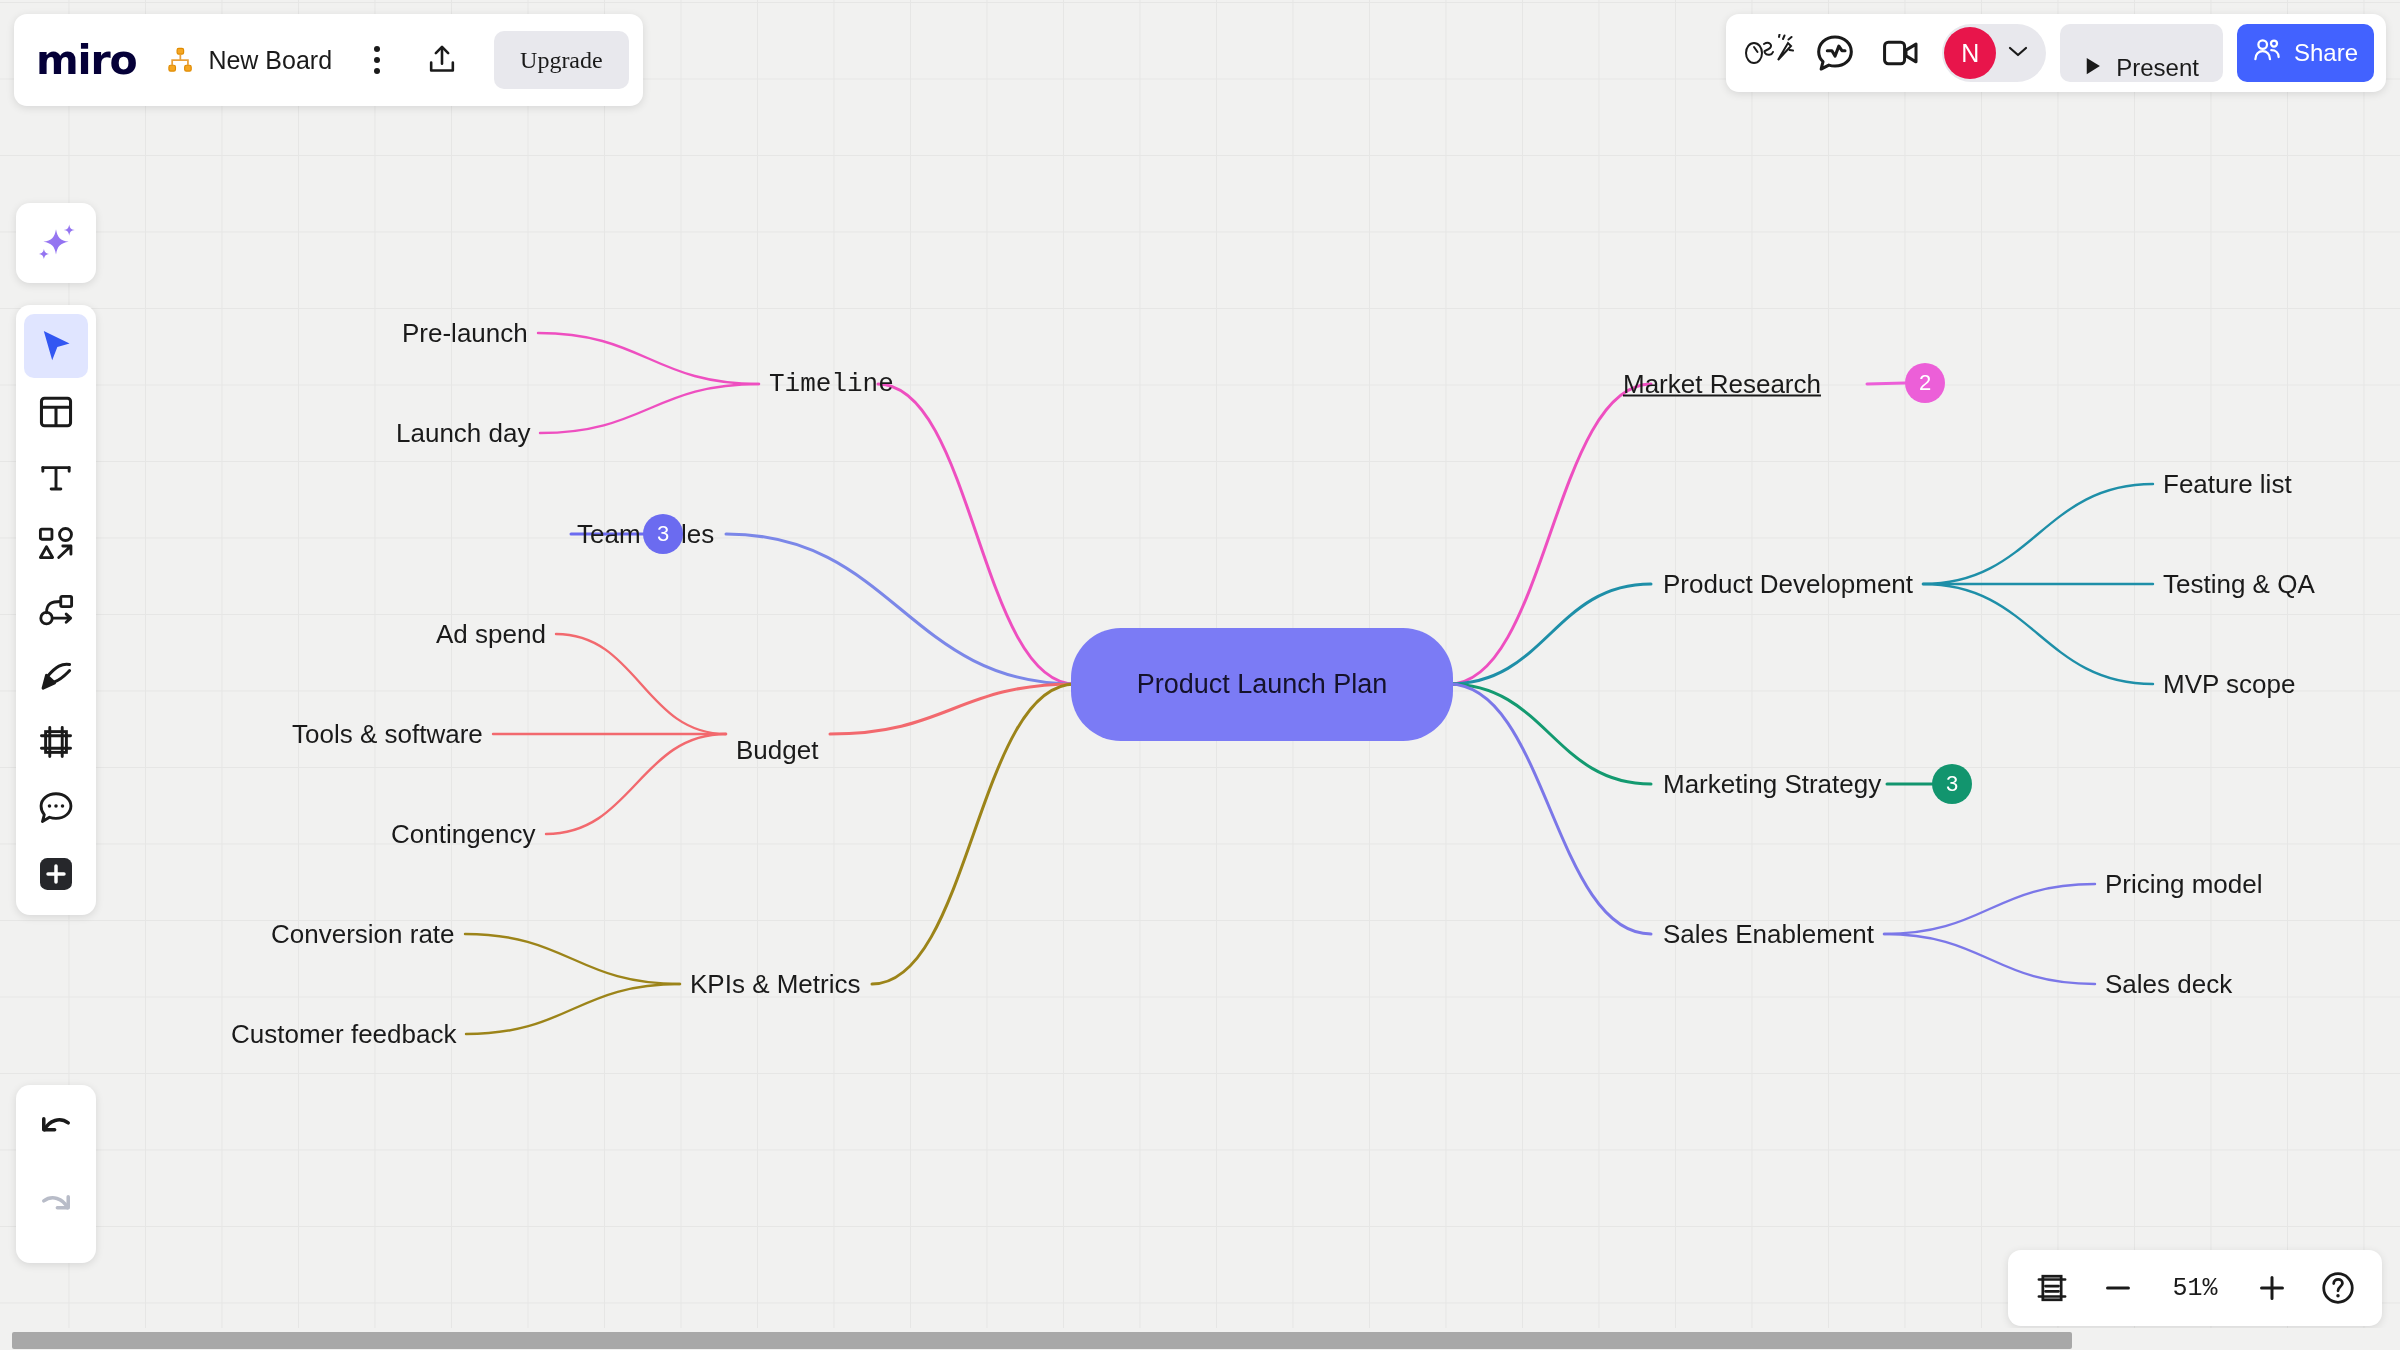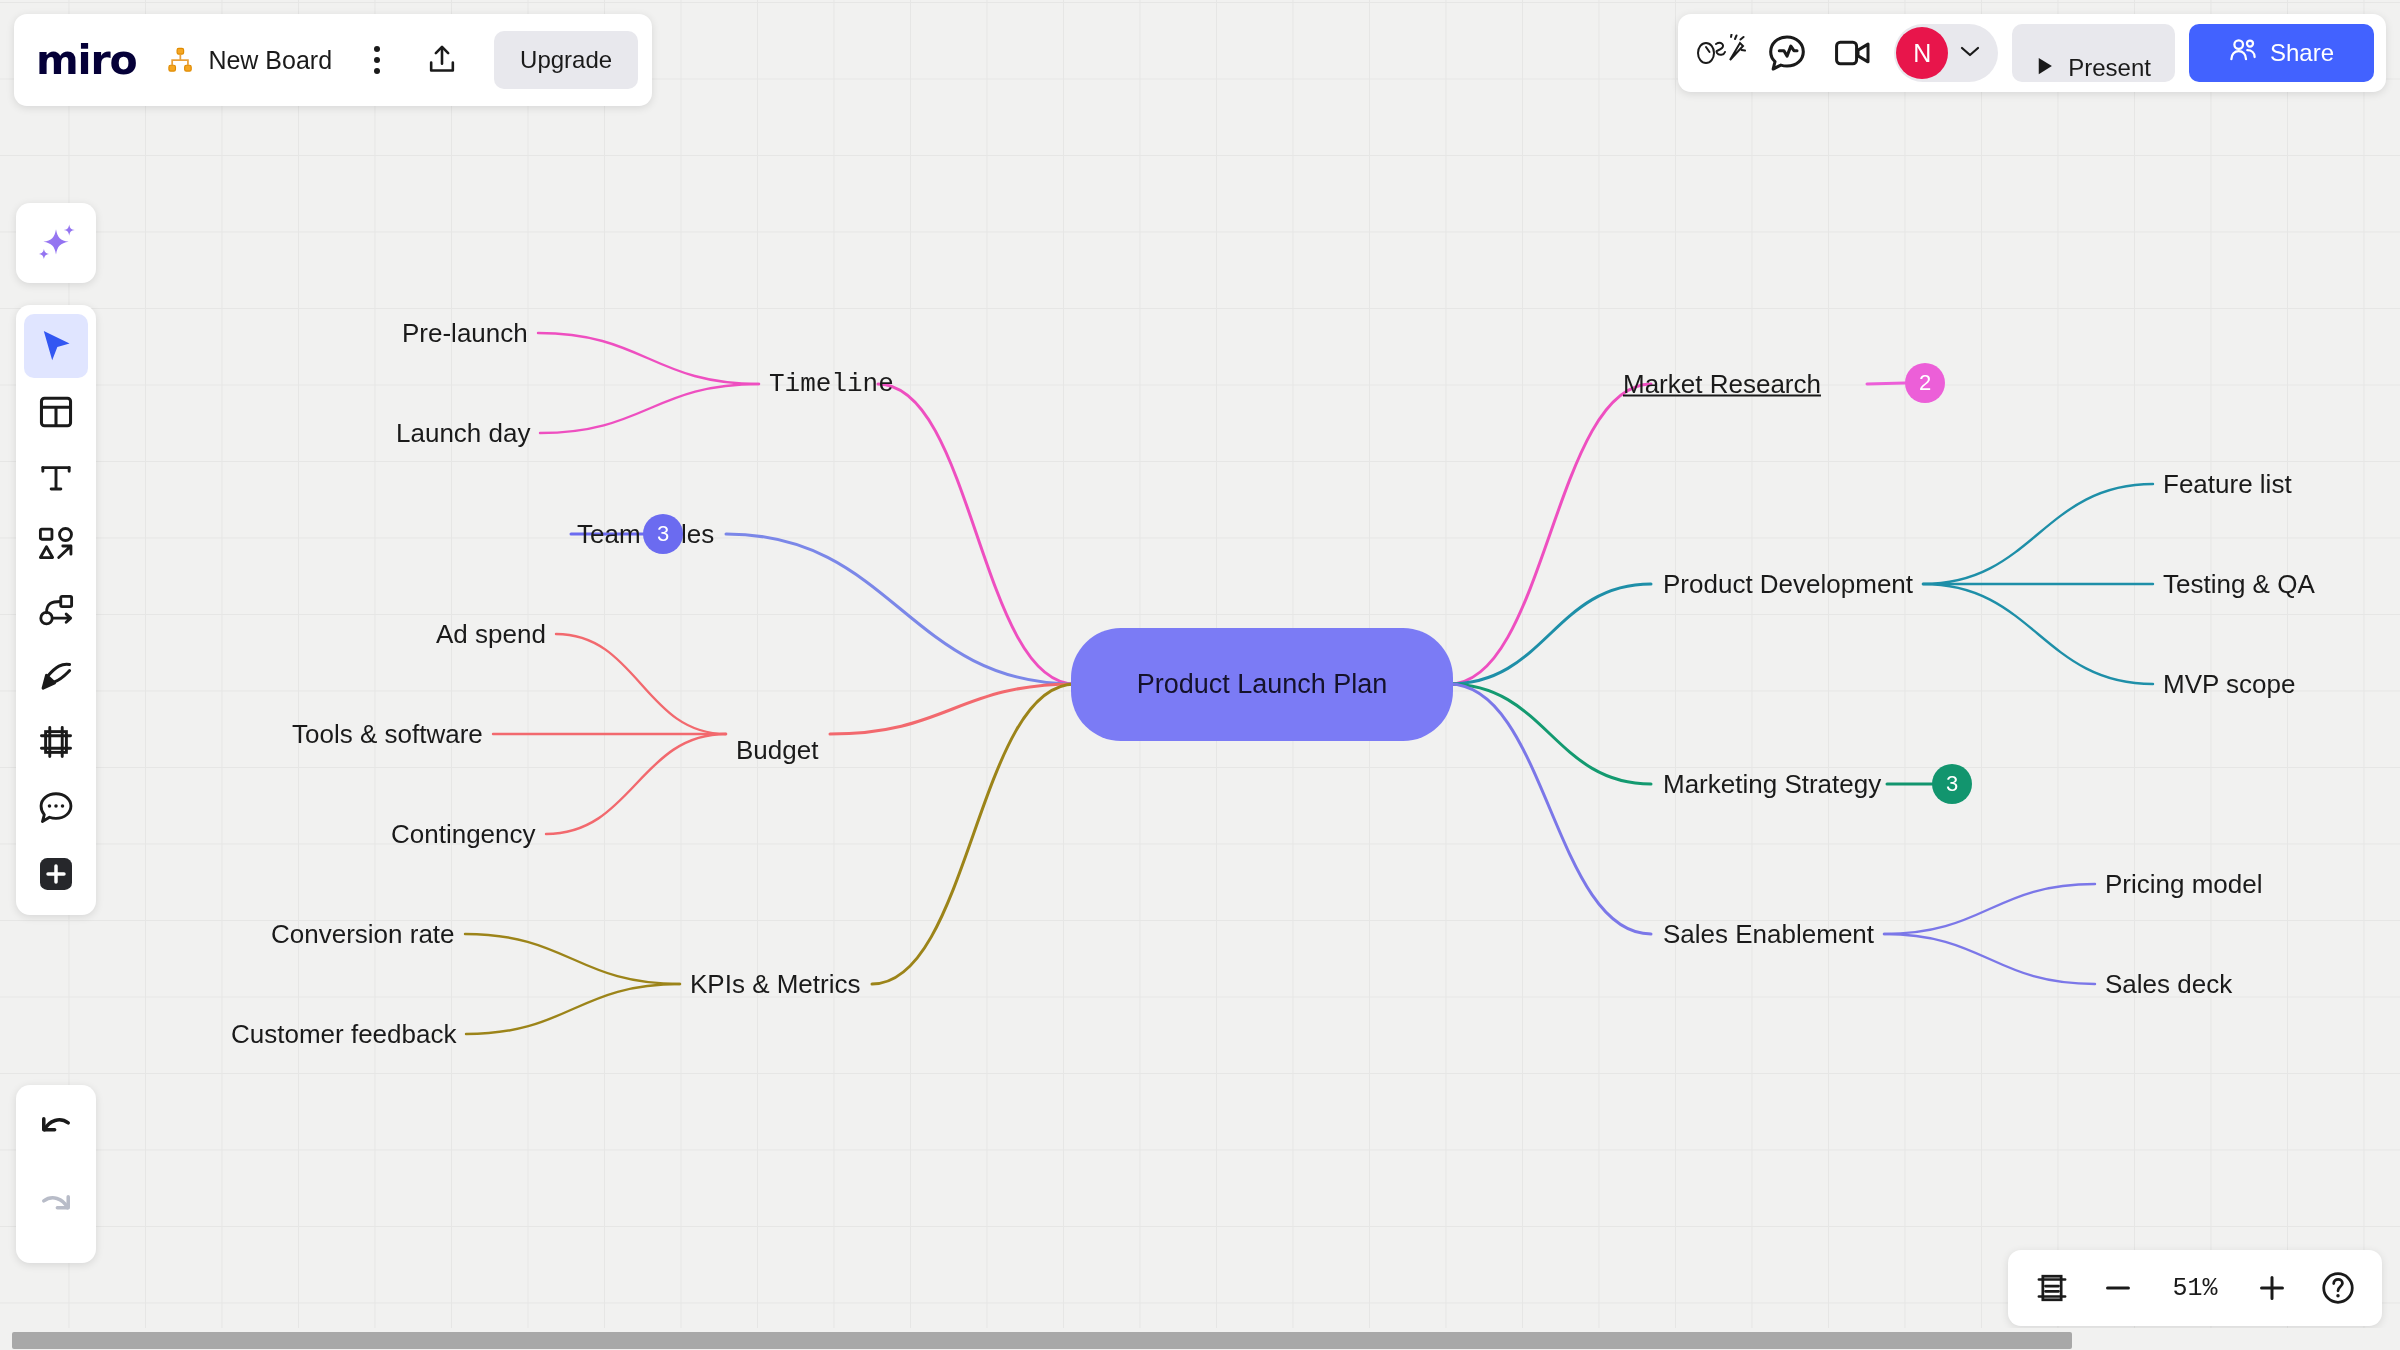--- a/index.html
+++ b/index.html
@@ -33,21 +33,21 @@
     font-family:"DejaVu Sans", sans-serif; line-height:1; padding-right:30px; }
   .board-icon { width:28px; height:28px; margin-right:14px; flex:0 0 auto; }
   .board-title { font-size:25px; color:#1a1a1a; white-space:nowrap; }
   .kebab { width:46px; height:46px; margin-left:22px; display:flex; flex-direction:column;
     align-items:center; justify-content:center; gap:5px; border-radius:8px; cursor:pointer; }
   .kebab i { display:block; width:6px; height:6px; border-radius:50%; background:#1a1a1a; }
   .share-up { width:52px; height:52px; margin-left:16px; display:flex; align-items:center;
     justify-content:center; border-radius:8px; cursor:pointer; }
   .upgrade-btn {
     margin-left:26px; height:58px; background:#e8e8ed; border:none; border-radius:10px;
-    padding:0 26px; font-size:24px; color:#1a1a1a; font-family:Liberation Sans, sans-serif;
+    padding:0 26px; font-size:24px; color:#1a1a1a; font-family:Liberation Serif, serif;
     cursor:pointer; white-space:nowrap;
   }
 
   
   .topbar-right {
     position:absolute; right:14px; top:14px; height:78px;
     background:#fff; border-radius:13px;
     box-shadow:0 2px 9px rgba(0,0,0,.11);
     display:flex; align-items:center; padding:0 12px; gap:4px; z-index:30;
   }
@@ -55,21 +55,21 @@
     border-radius:9px; cursor:pointer; }
   .avatar-wrap { display:flex; align-items:center; background:#e8e8ed; border-radius:30px;
     height:58px; padding:0 10px 0 2px; margin:0 6px; cursor:pointer; }
   .avatar { width:52px; height:52px; border-radius:50%; background:#e8154b; color:#fff;
     display:flex; align-items:center; justify-content:center; font-size:25px; font-weight:400; }
   .chev { margin:0 8px 0 12px; }
   .present-btn { height:58px; background:#e8e8ed; border:none; border-radius:10px;
     display:flex; align-items:flex-end; gap:14px; padding:0 24px; cursor:pointer;
     font-size:24px; color:#1a1a1a; font-family:"Liberation Sans", sans-serif; margin-left:4px; }
   .share-btn { height:58px; background:#4262ff; border:none; border-radius:10px;
-    display:flex; align-items:center; gap:13px; padding:0 40px; cursor:pointer;
+    display:flex; align-items:center; gap:13px; padding:0 16px; cursor:pointer;
     font-size:24px; color:#fff; font-family:"Liberation Sans", sans-serif; margin-left:10px; }
 
   
   .tool-ai {
     position:absolute; left:16px; top:203px; width:80px; height:80px;
     background:#fff; border-radius:14px; box-shadow:0 2px 9px rgba(0,0,0,.11);
     display:flex; align-items:center; justify-content:center; cursor:pointer; z-index:25;
   }
   .toolbar-main {
     position:absolute; left:16px; top:305px; width:80px;

